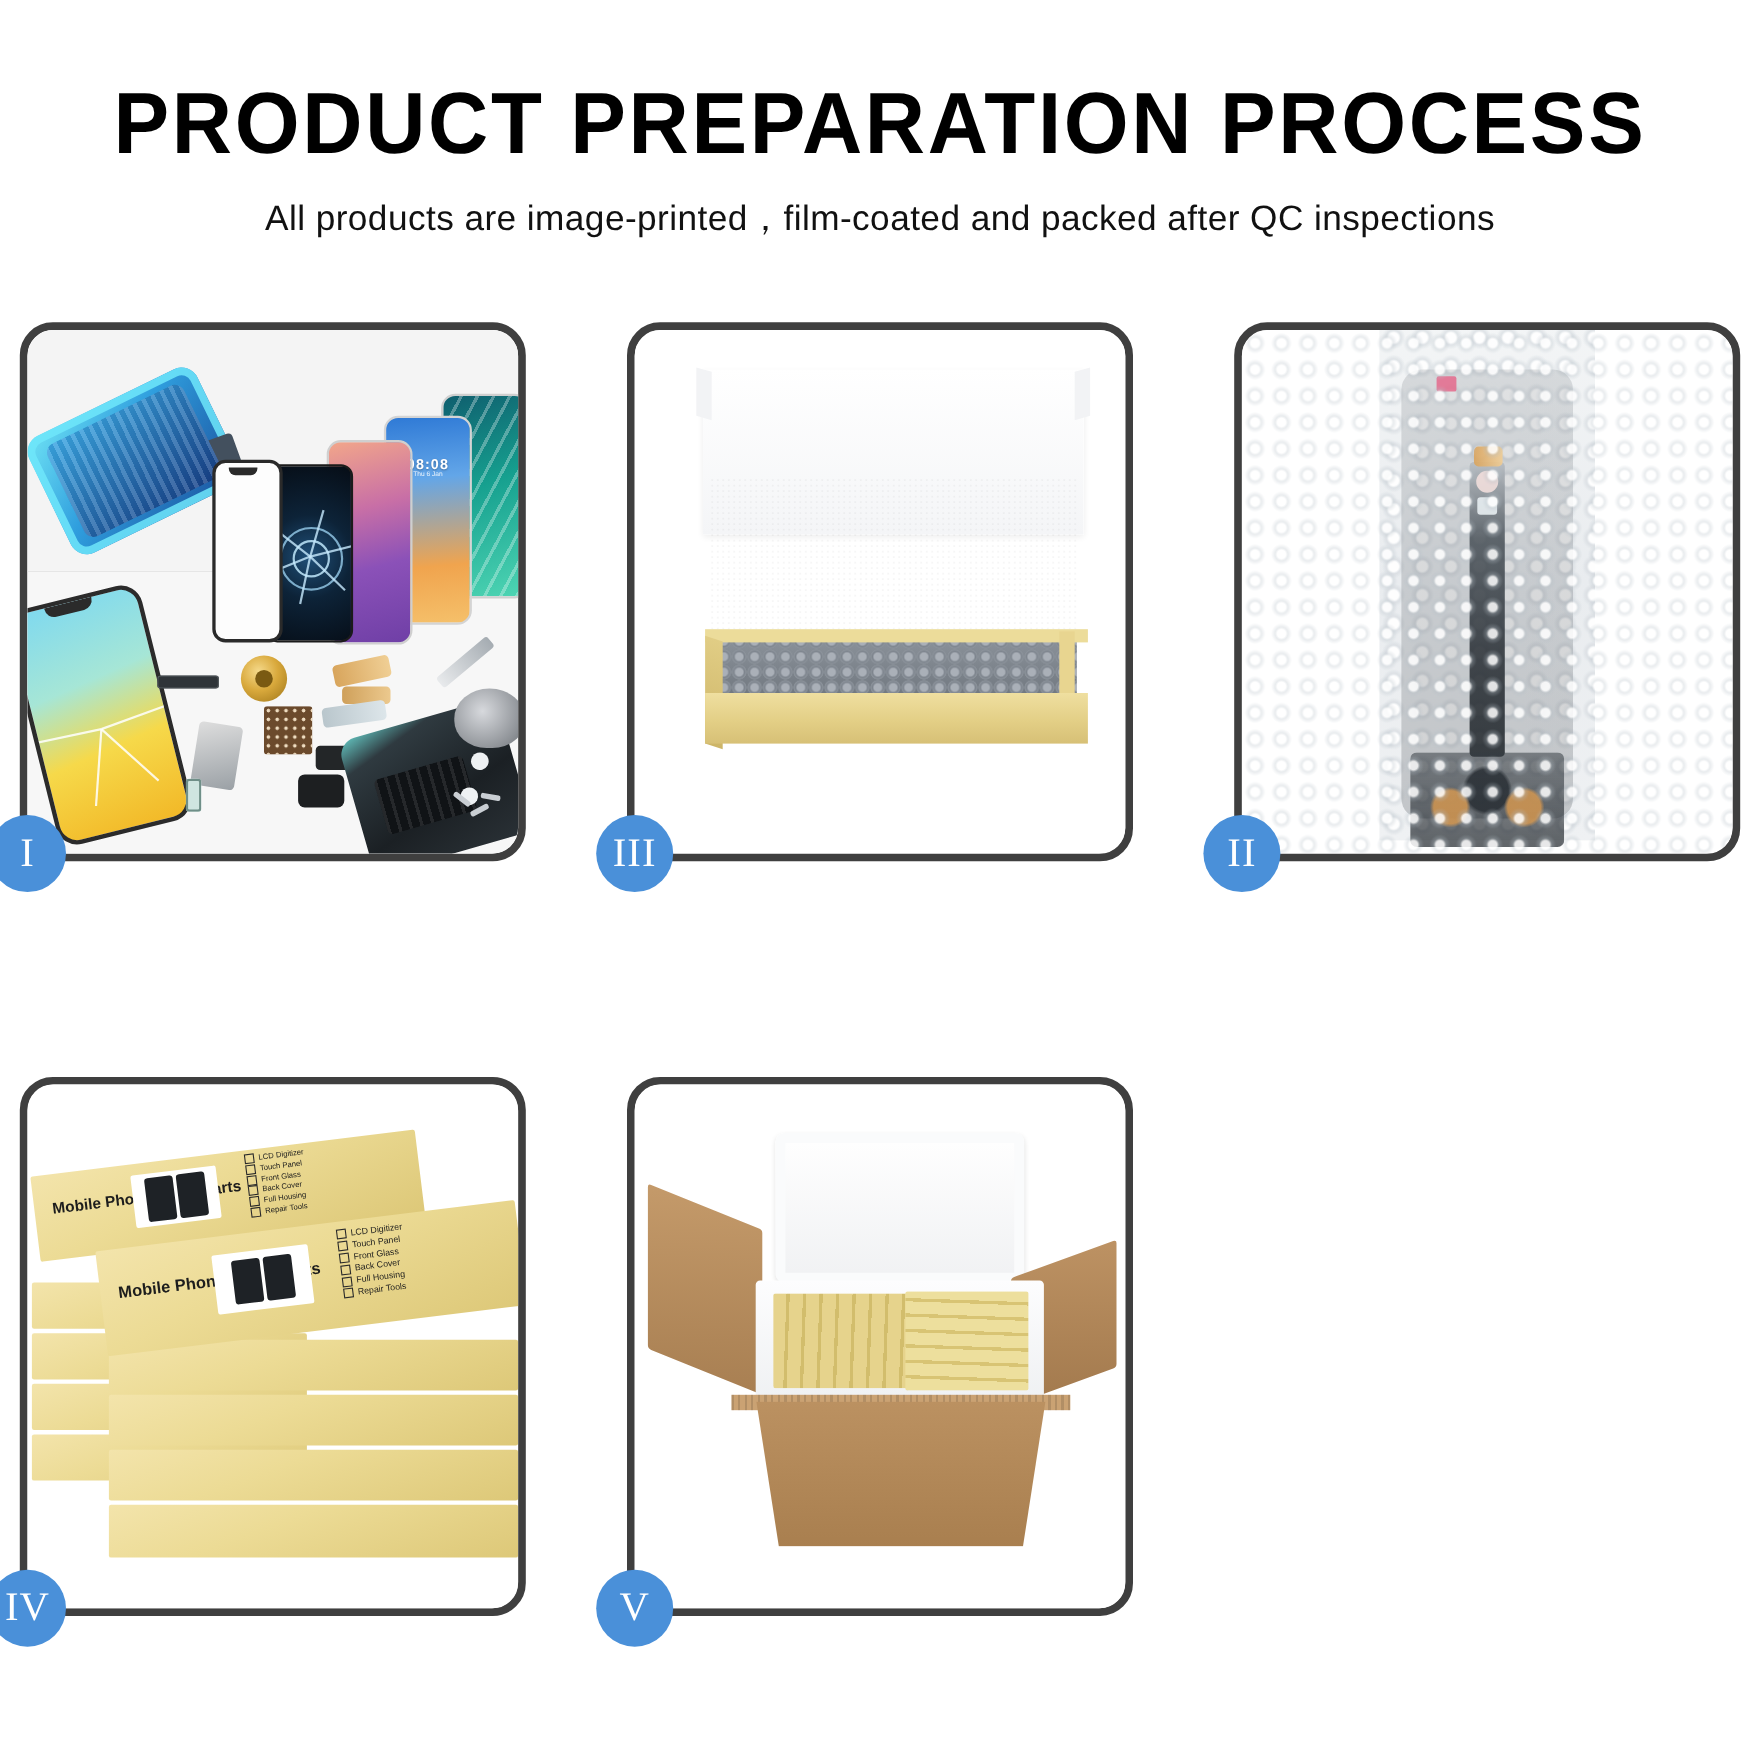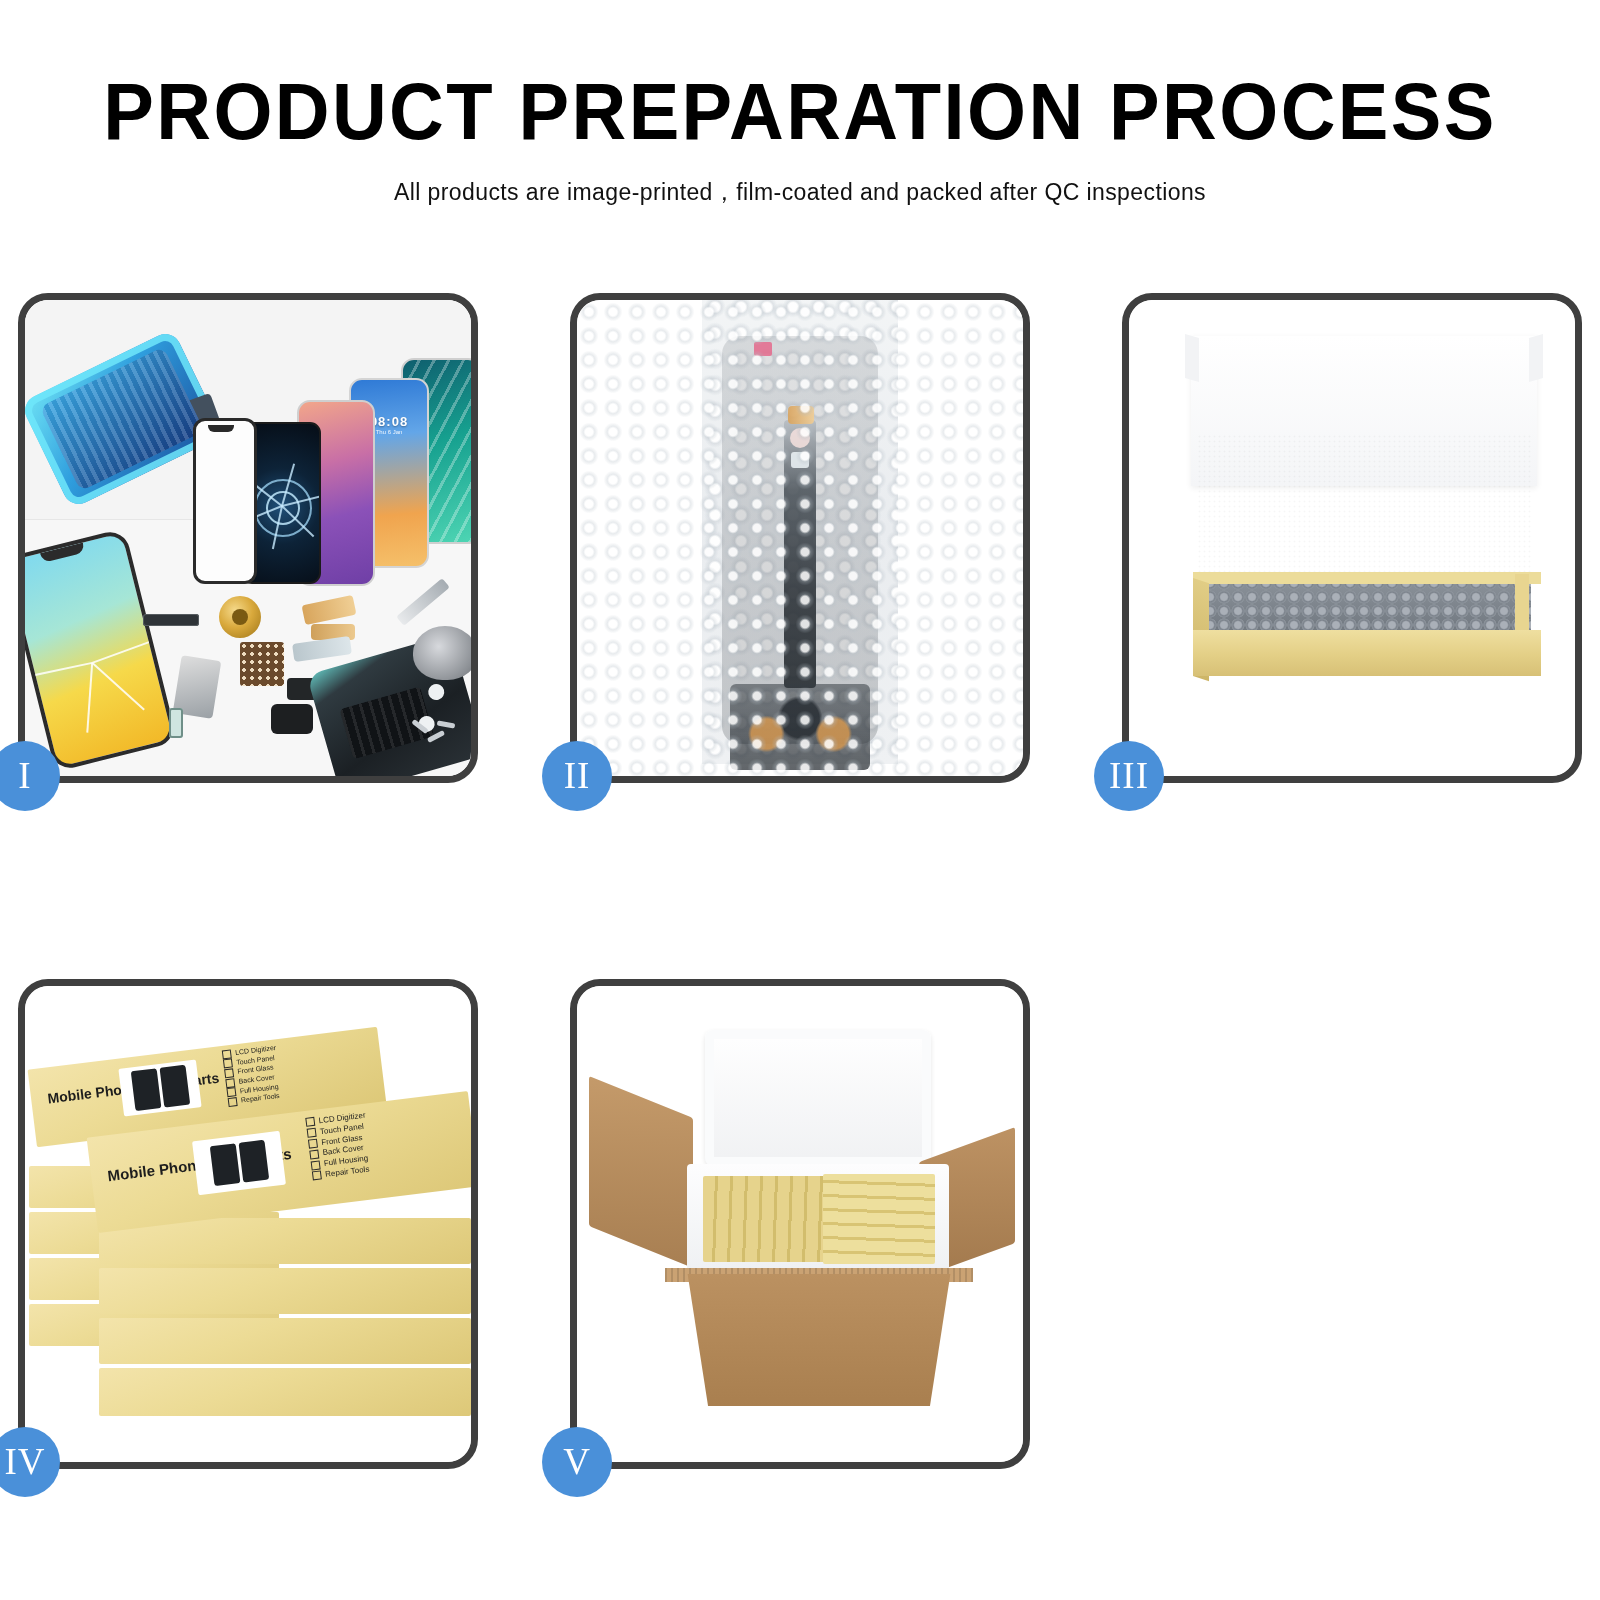--- a/index.html
+++ b/index.html
@@ -27,21 +27,21 @@
     font-weight: 700;
     letter-spacing: 2.5px;
     color: #000000;
     line-height: 1.0;
     transform: scaleX(0.96);
     white-space: nowrap;
   }
   .sub-title {
     margin-top: 26px;
     font-family: "Liberation Sans", sans-serif;
-    font-size: 23px;
+    font-size: 32px;
     font-weight: 400;
     letter-spacing: 0.4px;
     color: #111111;
     white-space: nowrap;
   }
 
   
   .grid {
     position: absolute;
     left: 18px;
@@ -580,45 +580,45 @@
       <div class="screws">
           <i></i>
           <i></i>
           <i></i>
         </div>
     </div>
     <div class="badge">I</div>
   </div>
 
   <div class="card">
+    <div class="card-media c3">
+      <div class="lid"></div>
+      <div class="foam"></div>
+      <div class="bubbles"></div>
+      <div class="boxlip"></div>
+      <div class="boxright"></div>
+      <div class="boxleft"></div>
+      <div class="boxfront"></div>
+    </div>
+    <div class="badge">III</div>
+  </div>
+
+  <div class="card">
     <div class="card-media c2">
       <div class="wrapimg"></div>
       <div class="panel"></div>
       <div class="darkstrip"></div>
       <div class="pink"></div>
       <div class="conn a"></div>
       <div class="dot"></div>
       <div class="sq"></div>
       <div class="bottomparts"></div>
       <div class="bubbleoverlay"></div>
     </div>
     <div class="badge">II</div>
-  </div>
-
-  <div class="card">
-    <div class="card-media c3">
-      <div class="lid"></div>
-      <div class="foam"></div>
-      <div class="bubbles"></div>
-      <div class="boxlip"></div>
-      <div class="boxright"></div>
-      <div class="boxleft"></div>
-      <div class="boxfront"></div>
-    </div>
-    <div class="badge">III</div>
   </div>
 
   <div class="card">
     <div class="card-media c4">
 
       <div class="gbox" style="left:4px;  top:180px; width:250px; height:42px;"></div>
       <div class="gbox" style="left:4px;  top:226px; width:250px; height:42px;"></div>
       <div class="gbox" style="left:4px;  top:272px; width:250px; height:42px;"></div>
       <div class="gbox" style="left:4px;  top:318px; width:250px; height:42px;"></div>
 

